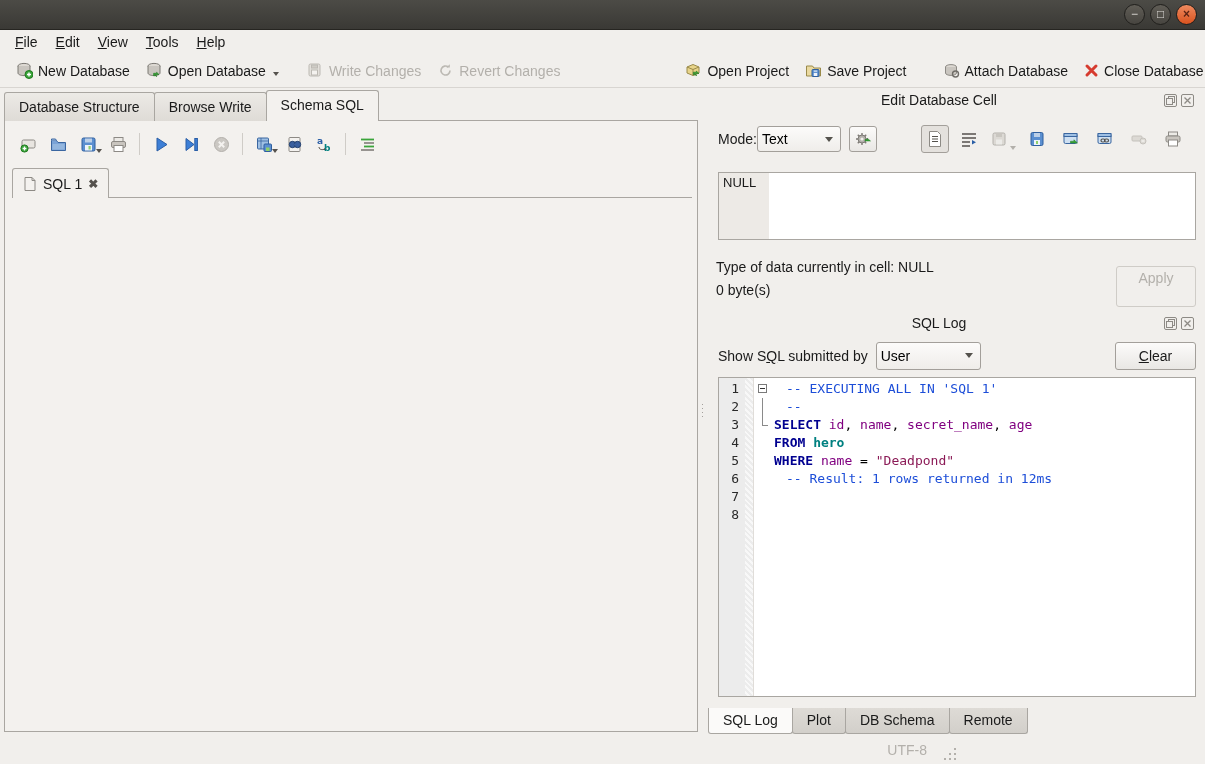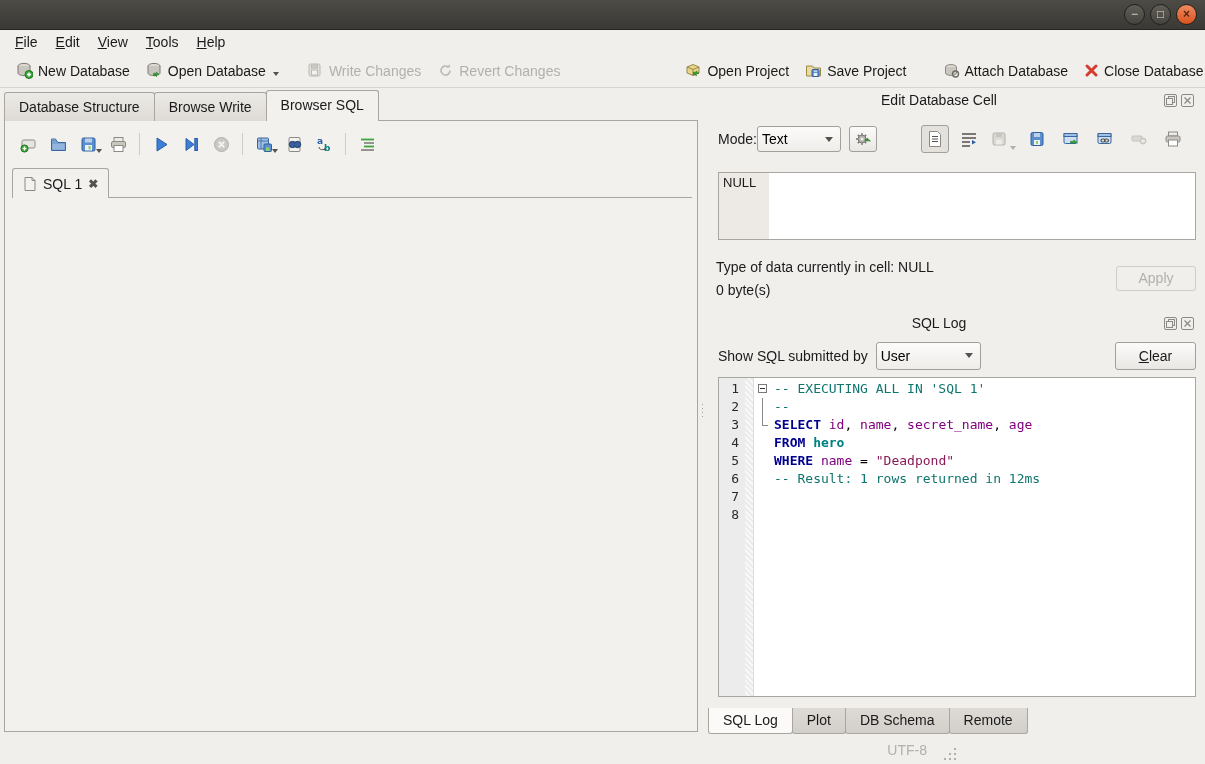--- a/index.html
+++ b/index.html
@@ -68,21 +68,21 @@
   .hatch { flex:0 0 9px; background:repeating-linear-gradient(45deg,#ececec 0 2px,#f8f8f8 2px 4px); border-right:1px solid #e0ddd9; }
   .foldcol { flex:0 0 16px; padding-top:2px; }
   .foldcol .fline { height:18px; display:flex; justify-content:center; }
   .codecol { flex:1 1 auto; padding-top:2px; }
   .cline { height:18px; line-height:18px; padding-left:4px; white-space:pre; }
   .cline.current { background:#e7eefa; }
   .tok-kw { color:#000090; font-weight:bold; }
   .tok-id { color:#800080; }
   .tok-tbl { color:#008080; font-weight:bold; }
   .tok-str { color:#8b1a56; }
-  .tok-com { color:#0f766e; }
+  .tok-com { color:#1d4ed8;margin-left:12px; }
   .tok-pln { color:#000; }
   .cursor { display:inline-block; width:1px; height:14px; background:#000; vertical-align:-2px; }
   .fold-minus { width:9px; height:9px; border:1px solid #7a7a7a; background:#fff; position:relative; margin-top:4px; }
   .fold-minus::after { content:""; position:absolute; left:1px; right:1px; top:3px; height:1px; background:#333; }
   .fold-v { width:1px; height:18px; background:#8a8a8a; }
   .fold-corner { width:1px; height:10px; background:#8a8a8a; position:relative; }
   .fold-corner::after { content:""; position:absolute; top:9px; left:0; width:6px; height:1px; background:#8a8a8a; }
 
   #editor-frame { left:10px; top:198px; width:682px; height:170px; }
   #log-frame { left:718px; top:377px; width:478px; height:320px; }
@@ -127,21 +127,21 @@
   .cell-btn { width:28px; height:28px; display:flex; align-items:center; justify-content:center; border-radius:3px; position:relative; }
   .cell-btn.pressed { border:1px solid #a39f9a; background:#e4e1dd; }
   #gear-btn { width:28px; height:26px; border:1px solid #a39f9a; border-radius:3px;
     background:linear-gradient(#fcfbfa,#e9e7e4); display:flex; align-items:center; justify-content:center; margin-left:8px; }
 
   #cell-editor { position:absolute; left:718px; top:172px; width:478px; height:68px; border:1px solid #a9a6a1; background:#fff; display:flex; }
   #cell-editor .strip { width:50px; background:#edeae6; padding:2px 4px; font-size:13px; }
 
   #cell-type { position:absolute; left:716px; top:259px; }
   #cell-size { position:absolute; left:716px; top:282px; }
-  #apply-btn { position:absolute; left:1116px; top:266px; width:80px; height:25px; border:1px solid #cfccc7;
+  #apply-btn { position:absolute; left:1116px; top:266px; width:80px; height:41px; border:1px solid #cfccc7;
     border-radius:3px; background:#f1efec; color:#b3b0ab; text-align:center; line-height:23px; }
 
   #filter-row { position:absolute; left:718px; top:341px; width:478px; height:30px; display:flex; align-items:center; }
   #clear-btn { position:absolute; left:1115px; top:342px; width:81px; height:28px; border:1px solid #a39f9a; border-radius:3px;
     background:linear-gradient(#fcfbfa,#e9e7e4); text-align:center; line-height:26px; }
 
   
   #bottom-tabs { position:absolute; left:708px; top:708px; display:flex; align-items:flex-start; }
   .btab { padding:4px 14px 5px; border:1px solid #a9a6a1; border-top:none; margin-right:-1px;
     background:linear-gradient(#dedbd6,#d2cfca); border-radius:0 0 3px 3px; }
@@ -257,21 +257,21 @@
     <svg width="15" height="15" viewBox="0 0 15 15">
       <path d="M3 3L12 12M12 3L3 12" stroke="#d63b2f" stroke-width="3" stroke-linecap="round"></path>
     </svg>
     <span>Close Database</span>
   </div>
 </div>
 
 <div id="main-tabbar">
   <div class="main-tab">Database Structure</div>
   <div class="main-tab">Browse Write</div>
-  <div class="main-tab active">Browser SQL</div>
+  <div class="main-tab active">Schema SQL</div>
 </div>
 
 <div id="left-frame"></div>
 
 <div id="sql-toolbar">
   <div class="icon-btn">
     <svg width="19" height="19" viewBox="0 0 19 19">
       <rect x="3" y="5" width="13" height="8" rx="1.5" fill="#e8e5e0" stroke="#8d8a85"></rect>
       <circle cx="5.5" cy="13.5" r="3.6" fill="#3aa53a" stroke="#1f7a1f"></circle>
       <path d="M5.5 11.6v3.8M3.6 13.5h3.8" stroke="#fff" stroke-width="1.3"></path>

